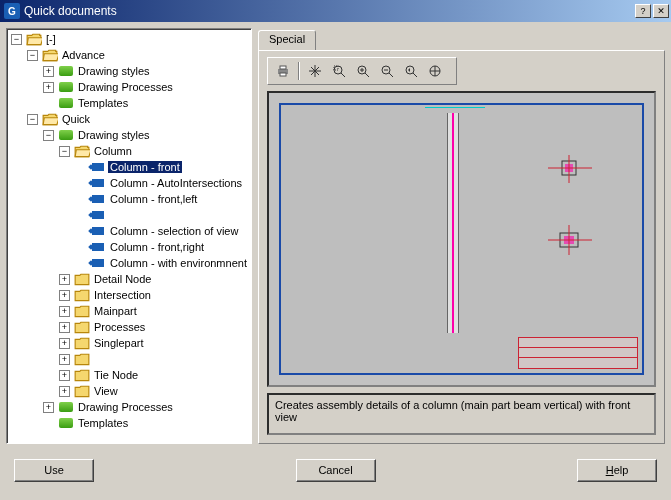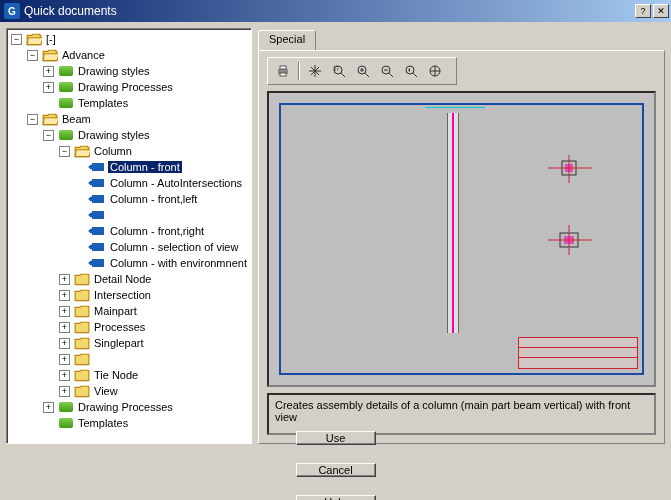--- a/index.html
+++ b/index.html
@@ -34,21 +34,21 @@
   .drawing-frame { position:absolute; inset:10px; border:2px solid #1a4aa8; background:#bebebe; }
   .col { position:absolute; left:46%; top:8px; bottom:40px; width:12px; background:#e0e0e0; border-left:1px solid #666; border-right:1px solid #666;}
   .col::after{content:"";position:absolute;left:4px;top:0;bottom:0;width:2px;background:#f0a;}
   .dim-top { position:absolute; top:2px; left:40%; width:60px; height:6px; border-top:1px solid #0cc; }
   .detail1 { position:absolute; right:48px; top:50px; width:48px; height:28px;}
   .detail2 { position:absolute; right:48px; top:120px; width:48px; height:30px;}
   .dsvg { width:100%; height:100%; }
   .tblock { position:absolute; right:4px; bottom:4px; width:120px; height:32px; border:1px solid #c23; background:rgba(255,220,220,0.3);}
   .tblock-row { height:10px; border-bottom:1px solid #c23; }
   .desc-box { margin:0 8px 0 8px; height:42px; border:2px inset #808080; background:#d4d0c8; padding:4px 6px; }
-  .button-row { height:40px; display:flex; justify-content:center; align-items:center; gap:18px; padding:0 14px;flex-direction:column; }
+  .button-row { height:40px; display:flex; justify-content:space-between; align-items:center; gap:10px; padding:0 14px; }
   .btn { width:80px; height:23px; background:#d4d0c8; border:1px solid #404040; border-top-color:#fff; border-left-color:#fff; box-shadow: inset -1px -1px 0 #808080; font-family:inherit; font-size:11px; }
 </style>
 </head>
 <body>
 
 <div class="titlebar">
   <div class="titlebar-icon">G</div>
   <div class="titlebar-text">Quick documents</div>
   <div class="titlebar-btns">
     <div class="titlebar-btn">?</div>
@@ -115,21 +115,21 @@
             </li>
             <li>
               <div class="tree-row">
                 <span class="exp">−</span>
                 <span class="ico">
                     <svg viewBox="0 0 14 12">
                       <path fill="#f5d76e" stroke="#b8860b" d="M1 3h4l1-1h6v1h1v8H1z"></path>
                       <path fill="#ffe9a8" d="M2 5h13l-2 6H1z" stroke="#b8860b"></path>
                     </svg>
                   </span>
-                <span class="lbl">Beam</span>
+                <span class="lbl">Quick</span>
               </div>
               <ul>
                 <li>
                   <div class="tree-row">
                       <span class="exp">−</span>
                       <span class="ico">
                         <span class="ico-green"></span>
                       </span>
                       <span class="lbl">Drawing styles</span>
                     </div>
@@ -180,30 +180,30 @@
                                 <span class="ico-item"></span>
                               </span>
                             </div>
                           </li>
                           <li>
                             <div class="tree-row">
                               <span class="exp-empty"></span>
                               <span class="ico">
                                 <span class="ico-item"></span>
                               </span>
+                              <span class="lbl">Column - selection of view</span>
+                            </div>
+                          </li>
+                          <li>
+                            <div class="tree-row">
+                              <span class="exp-empty"></span>
+                              <span class="ico">
+                                <span class="ico-item"></span>
+                              </span>
                               <span class="lbl">Column - front,right</span>
-                            </div>
-                          </li>
-                          <li>
-                            <div class="tree-row">
-                              <span class="exp-empty"></span>
-                              <span class="ico">
-                                <span class="ico-item"></span>
-                              </span>
-                              <span class="lbl">Column - selection of view</span>
                             </div>
                           </li>
                           <li>
                             <div class="tree-row">
                               <span class="exp-empty"></span>
                               <span class="ico">
                                 <span class="ico-item"></span>
                               </span>
                               <span class="lbl">Column - with environmnent</span>
                             </div>

